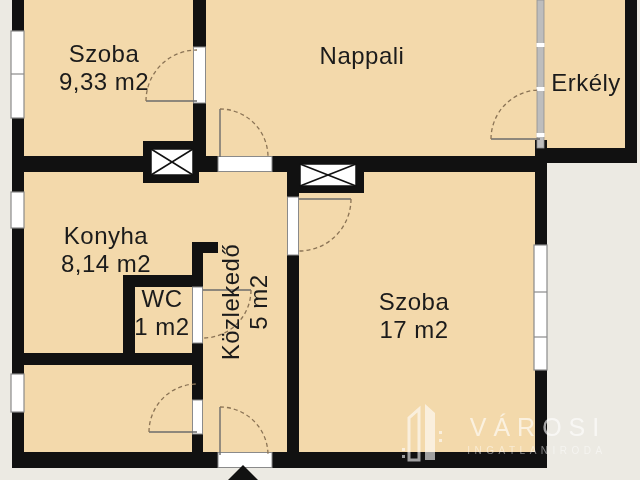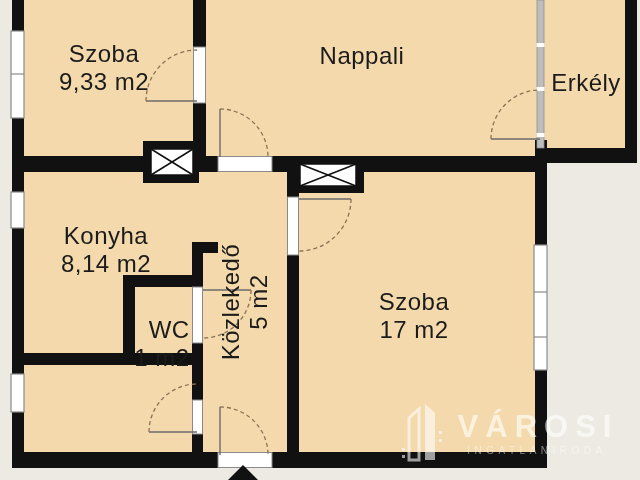--- a/index.html
+++ b/index.html
@@ -19,21 +19,21 @@
   .room-label-rotated{
     position:absolute;left:171px;top:273px;width:150px;height:58px;
     color:#1b1b1b;font-size:24px;line-height:28px;text-align:center;
     white-space:nowrap;transform:rotate(-90deg);letter-spacing:0.5px;
   }
   .room-label-rotated span{display:block;}
   .watermark{position:absolute;left:0;top:0;width:640px;height:480px;pointer-events:none;}
   .brand-icon{position:absolute;left:401px;top:401px;width:52px;height:62px;opacity:0.6;}
   .brand-name{
     position:absolute;left:538px;top:427px;transform:translate(-50%,-50%);
-    color:rgba(255,255,255,0.62);font-size:31px;font-weight:bold;
+    color:rgba(255,255,255,0.62);font-size:25px;font-weight:normal;
     letter-spacing:7px;white-space:nowrap;
   }
   .brand-subtitle{
     position:absolute;left:537px;top:450px;transform:translate(-50%,-50%);
     color:rgba(255,255,255,0.48);font-size:10px;font-weight:400;
     letter-spacing:4.5px;white-space:nowrap;
   }
 </style>
 </head>
 <body>
@@ -149,21 +149,21 @@
 
   <div class="room-label" style="left:586px;top:57px;margin-top:12px;">
     <span>Erkély</span>
   </div>
 
   <div class="room-label" style="left:106px;top:222px;">
     <span>Konyha</span>
     <span>8,14 m2</span>
   </div>
 
-  <div class="room-label" style="left:162px;top:316px;text-align:right;">
+  <div class="room-label" style="left:162px;top:285px;">
     <span>WC</span>
     <span>1 m2</span>
   </div>
 
   <div class="room-label-rotated">
     <span>Közlekedő</span>
     <span>5 m2</span>
   </div>
 
   <div class="room-label" style="left:414px;top:288px;">

